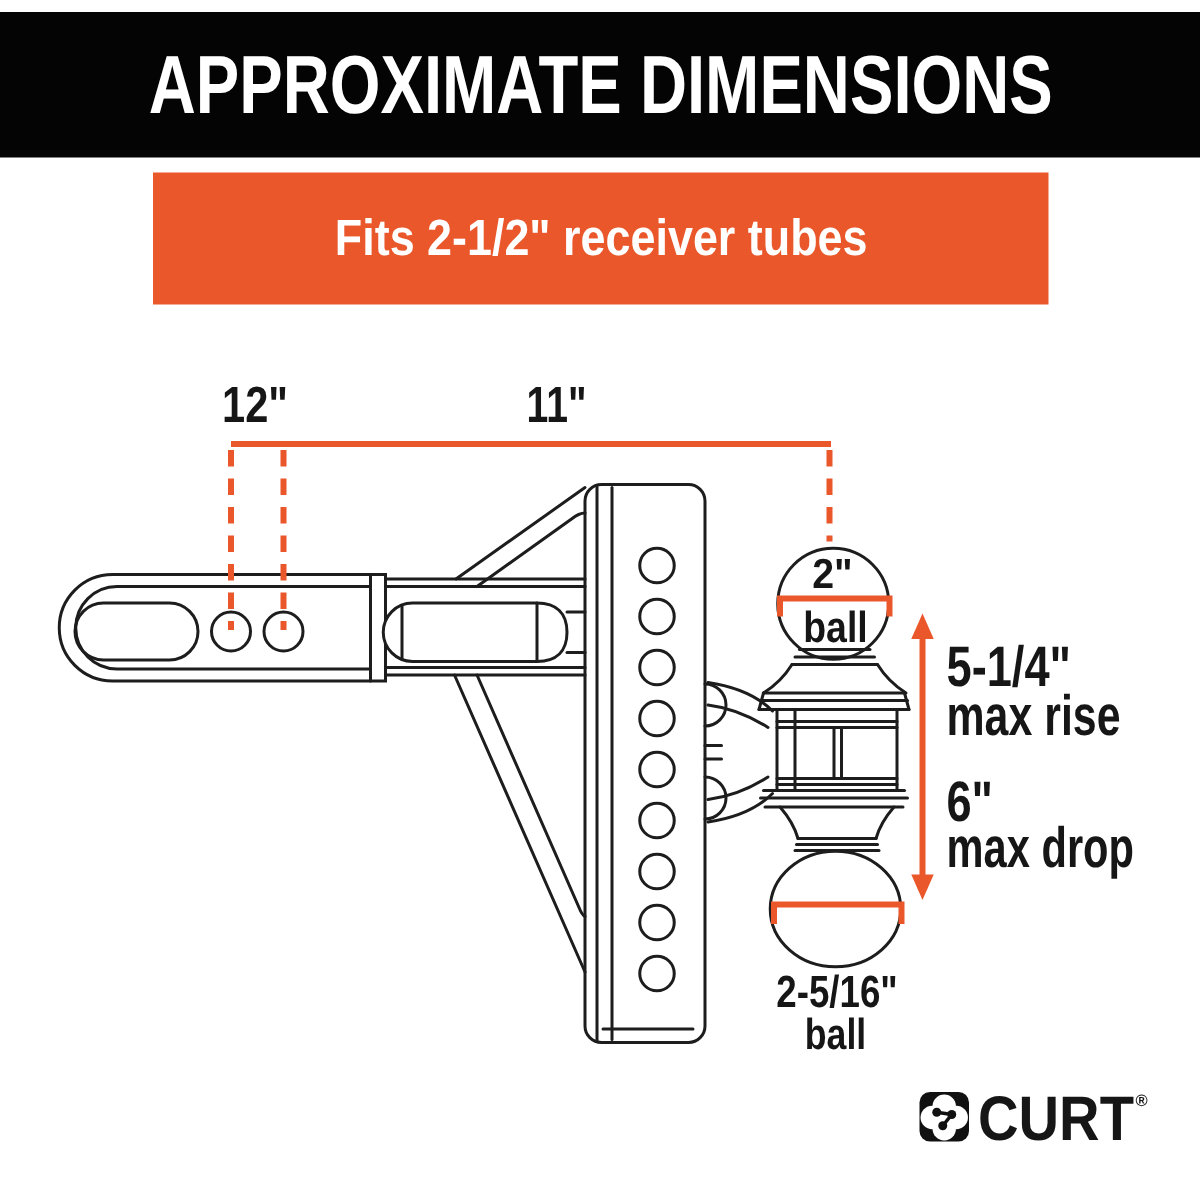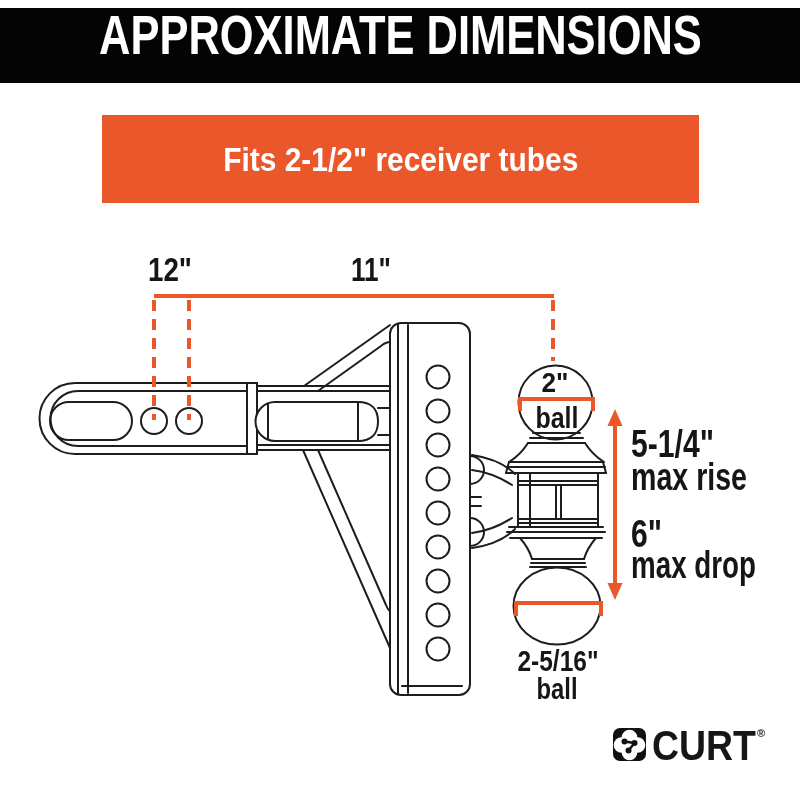--- a/index.html
+++ b/index.html
@@ -1,22 +1,22 @@
 <!DOCTYPE html>
 <html><head>
 <meta charset="utf-8">
 <style>
   html,body{margin:0;padding:0;}
   body{
     width:800px;height:800px;position:relative;overflow:hidden;
     background:#ffffff;font-family:"Liberation Sans",sans-serif;
   }
   .topbar{
-    position:absolute;left:0;top:8px;width:800px;height:75px;
-    background:#040404;display:flex;justify-content:center;
+    position:absolute;left:0;top:8px;width:800px;height:97px;
+    background:#040404;display:flex;align-items:center;justify-content:center;
   }
   .title{
     color:#ffffff;font-weight:bold;font-size:55px;line-height:1;
     white-space:nowrap;transform:scaleX(0.79);letter-spacing:0;
   }
   .banner{
     position:absolute;left:102px;top:115px;width:597px;height:88px;
     background:#E9572B;display:flex;align-items:center;justify-content:center;
   }
   .banner-text{

